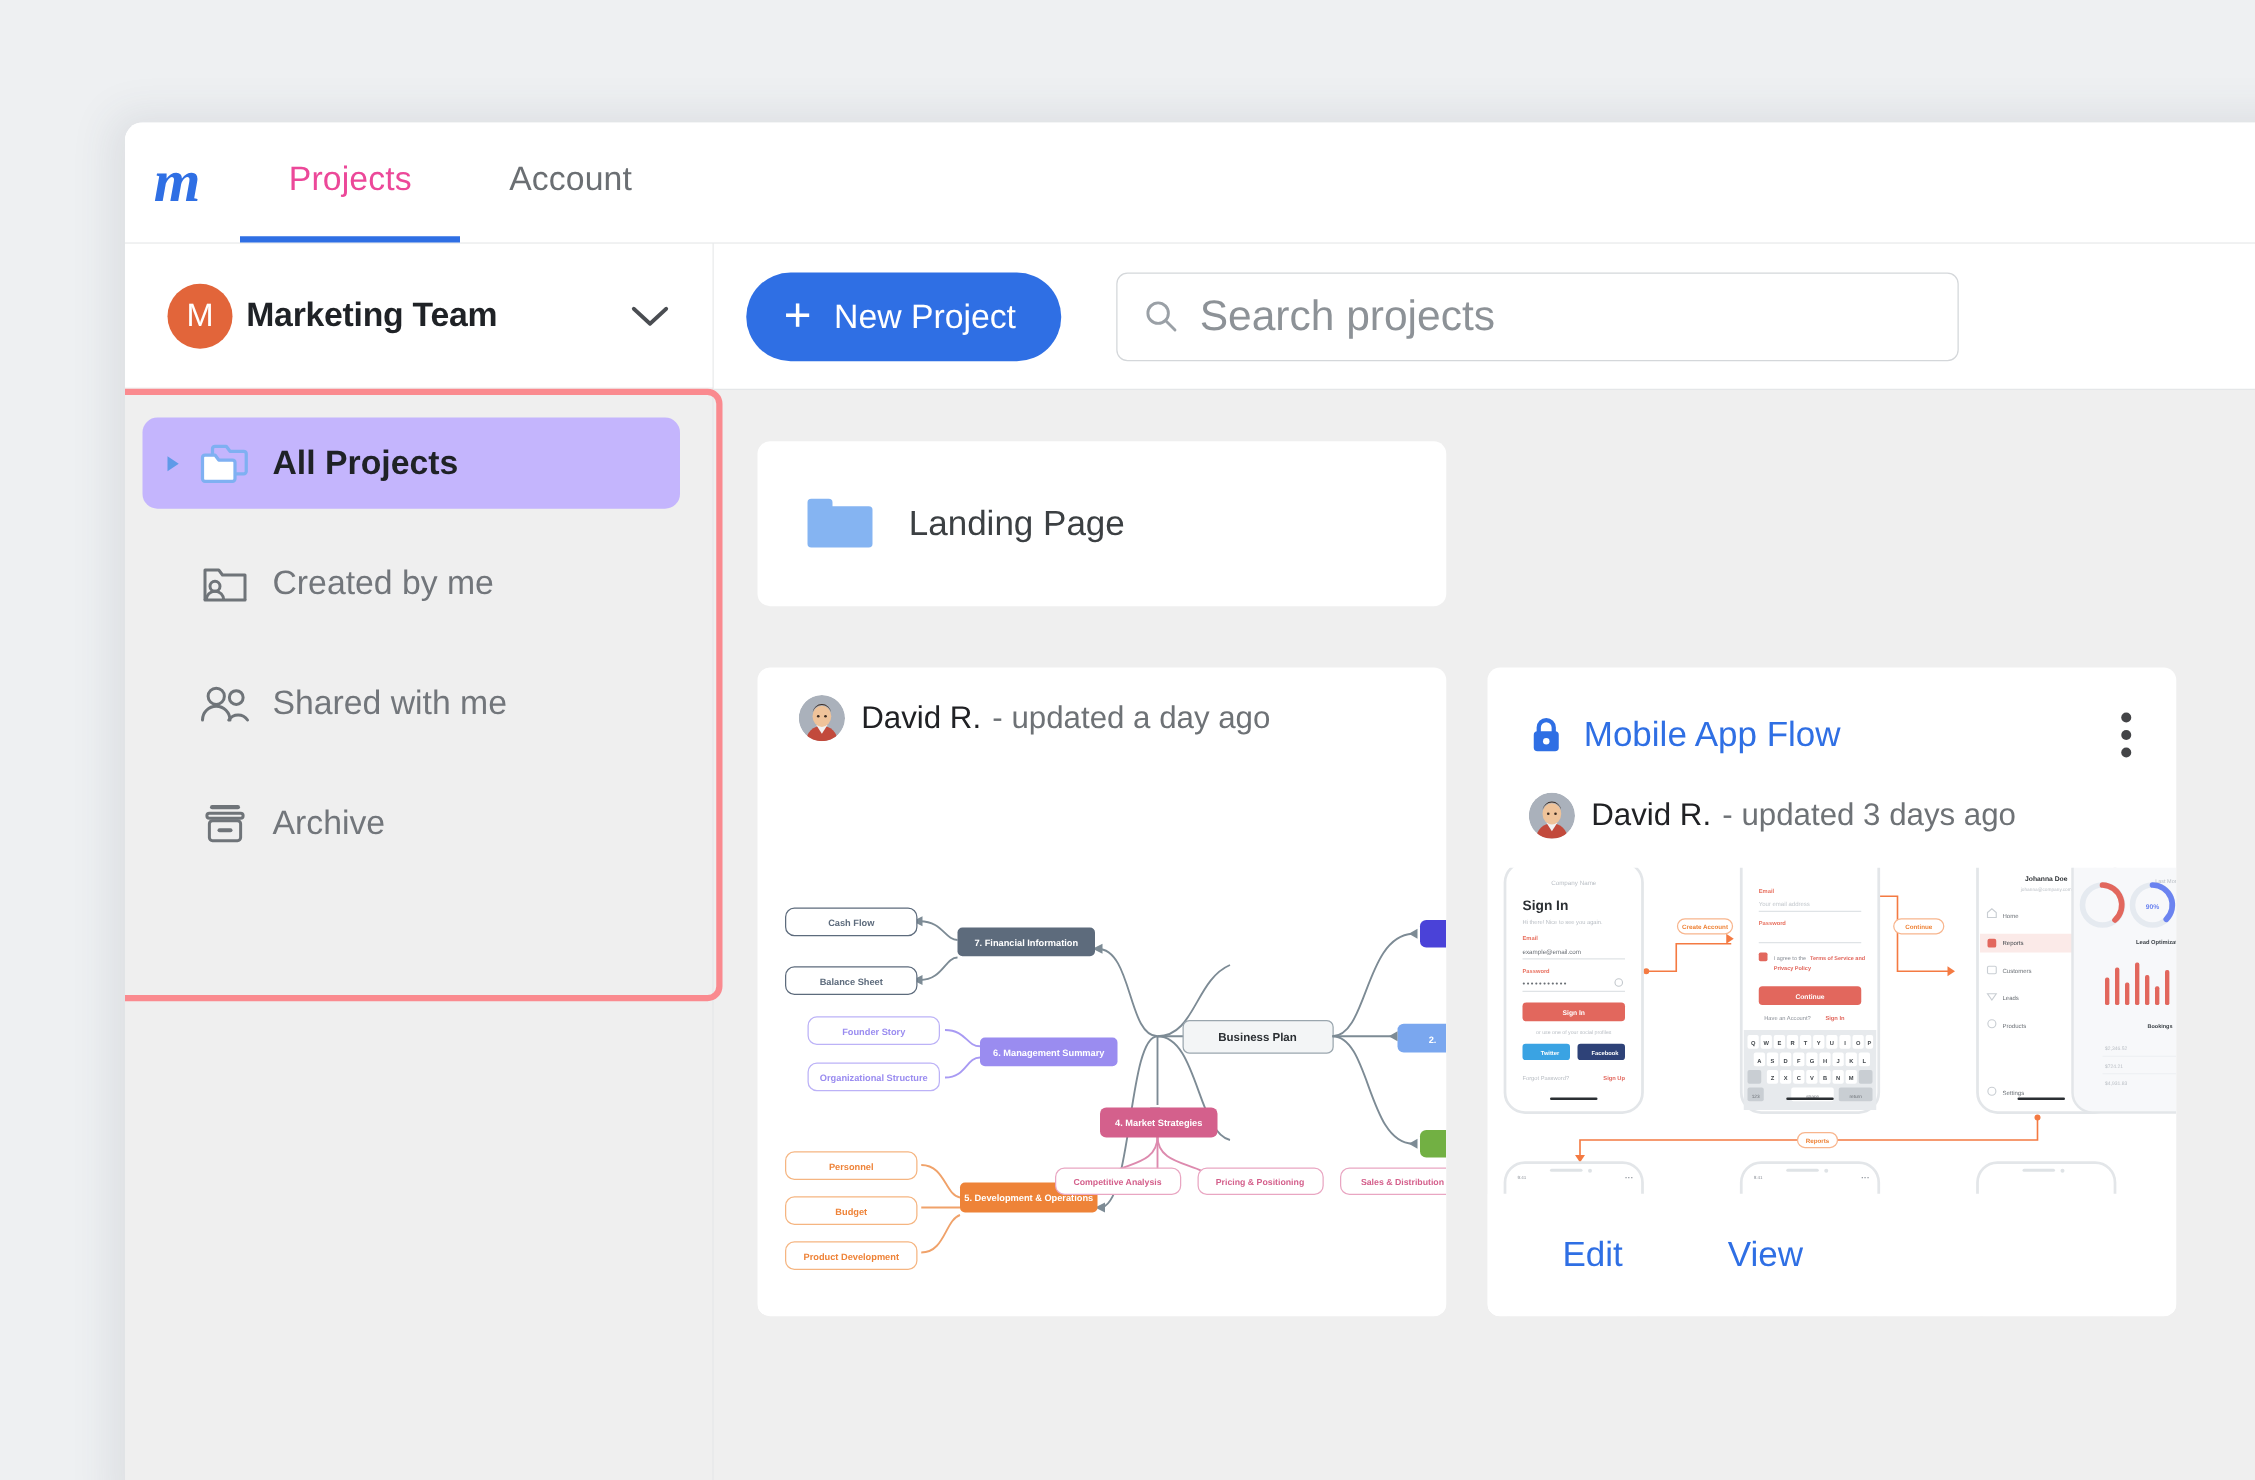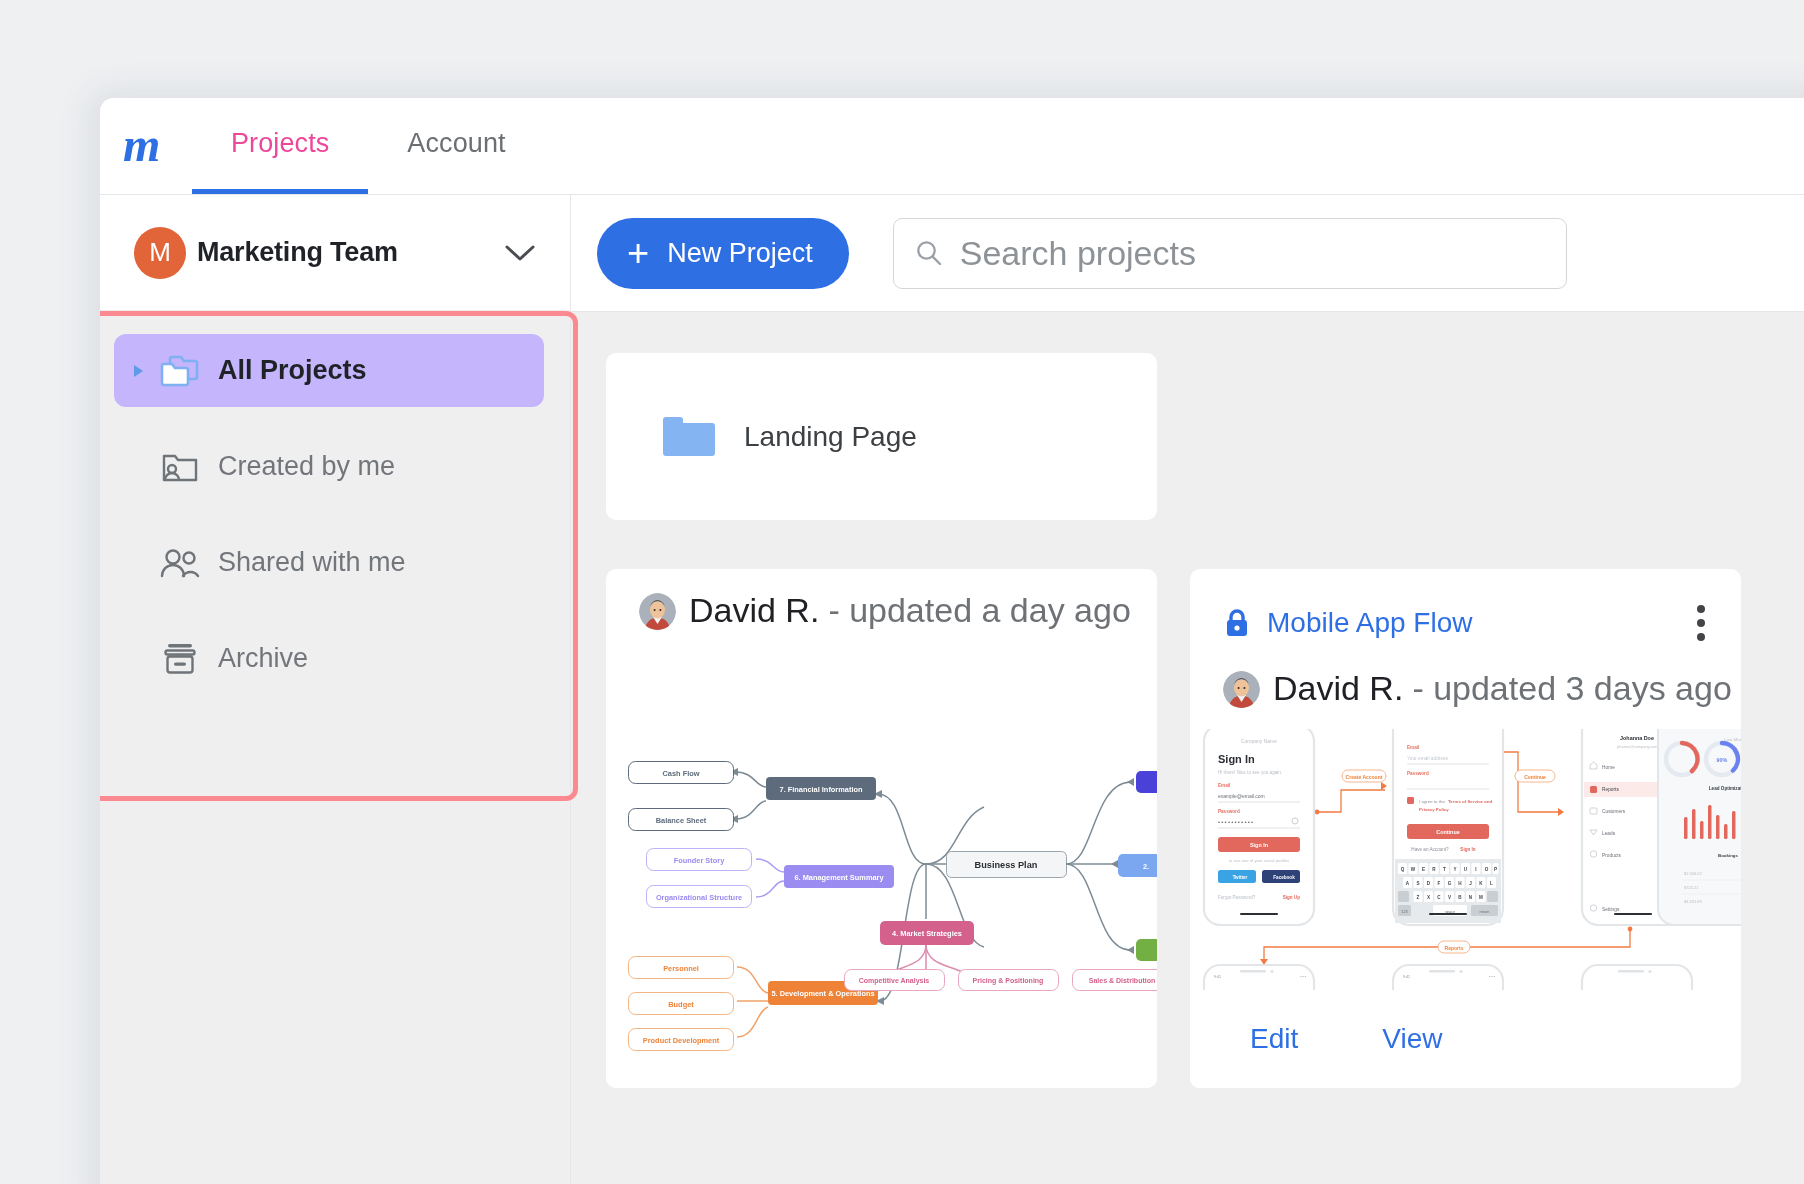--- a/index.html
+++ b/index.html
@@ -180,25 +180,25 @@
     color: #3c4043;
     width: 100%;
     background: transparent;
   }
   .search-input::placeholder { color: #8d9297; }
 
   .content-area { padding: 41px 0 0 35px; }
 
   
   .folder-card {
-    width: 551px; height: 167px;
+    width: 551px; height: 132px;
     background: #fff;
     border-radius: 10px;
     display: flex; align-items: center;
-    padding-left: 54px;
+    padding-left: 37px;
     cursor: pointer;
   }
   .folder-ico { flex: 0 0 58px; }
   .folder-name { margin-left: 26px; font-size: 28px; color: #3c4043; }
 
   
   .cards-row { display: flex; gap: 33px; margin-top: 49px; }
   .project-card {
     width: 551px; height: 519px;
     background: #fff;
@@ -219,23 +219,23 @@
     white-space: nowrap;
   }
   .kebab {
     margin-left: auto;
     display: flex; flex-direction: column; gap: 6px;
     cursor: pointer; padding: 6px 8px;
   }
   .kebab i { width: 8px; height: 8px; border-radius: 50%; background: #434447; display: block; }
 
   .card-meta {
-    display: flex; align-items: flex-end;
+    display: flex; align-items: center;
     padding: 22px 0 0 33px;
-    font-size: 34px;
+    font-size: 25px;
   }
   .meta-avatar { width: 37px; height: 37px; border-radius: 50%; overflow: hidden; flex: 0 0 37px; }
   .meta-author { margin-left: 13px; color: #202124; }
   .meta-time { margin-left: 9px; color: #6e7276; }
 
   .thumb {
     position: absolute;
     left: 0; right: 0; top: 160px; bottom: 0;
     overflow: hidden;
   }

